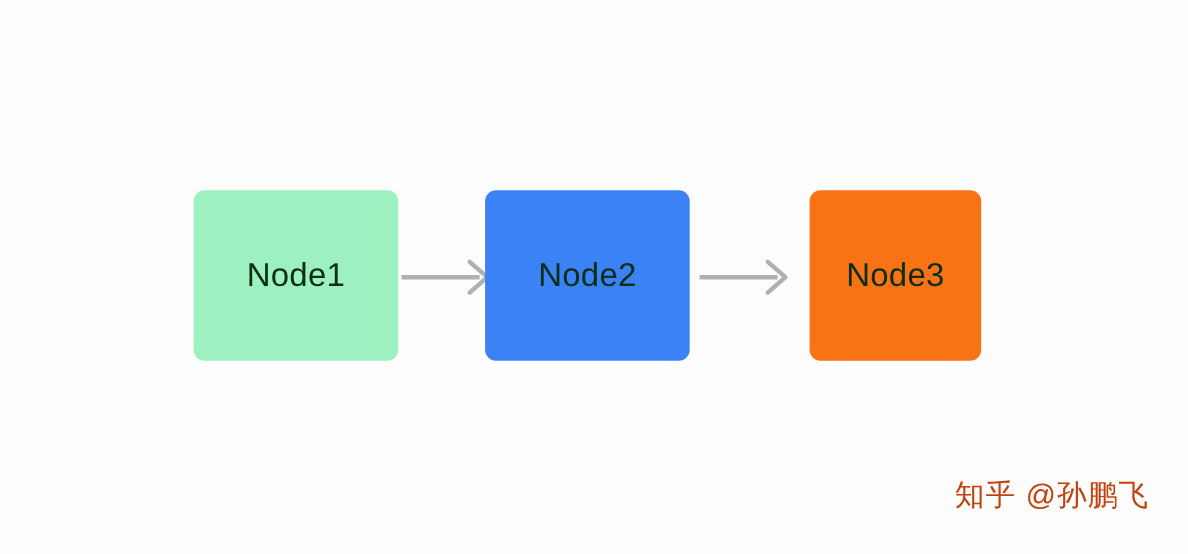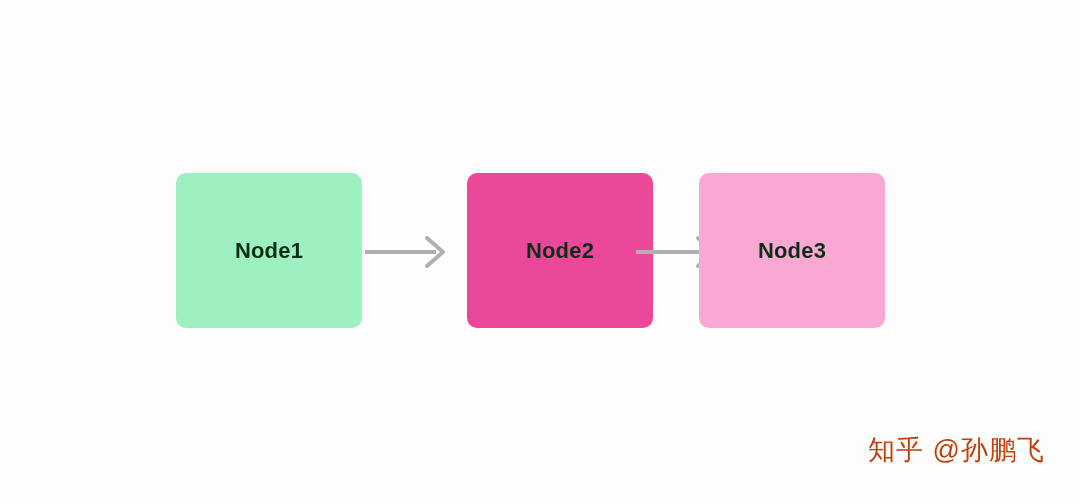--- a/index.html
+++ b/index.html
@@ -21,22 +21,22 @@
   }
   .node {
     position: absolute;
     display: flex;
     align-items: center;
     justify-content: center;
     border-radius: 10px;
     box-sizing: border-box;
   }
   .node-label {
-    font-size: 22px;
-    font-weight: 700;
+    font-size: 30px;
+    font-weight: 400;
     letter-spacing: 0.2px;
     line-height: 1;
     white-space: nowrap;
   }
   .edge {
     position: absolute;
     pointer-events: none;
   }
   .watermark {
     position: absolute;
@@ -55,28 +55,28 @@
 
   <div class="node" style="left:176px; top:173px; width:186px; height:155px; background:#9df0bf;">
     <span class="node-label" style="color:#0c2e16;">Node1</span>
   </div>
 
   <svg class="edge" style="left:364px; top:234px;" width="84" height="36" viewBox="0 0 84 36">
     <line x1="1" y1="18" x2="72" y2="18" stroke="#b0b0b0" stroke-width="4" stroke-linecap="butt"></line>
     <polyline points="63,4 79,18 63,32" fill="none" stroke="#b0b0b0" stroke-width="4" stroke-linecap="round" stroke-linejoin="round"></polyline>
   </svg>
 
-  <div class="node" style="left:467px; top:173px; width:186px; height:155px; background:#ec4899;">
+  <div class="node" style="left:441px; top:173px; width:186px; height:155px; background:#3b82f6;">
     <span class="node-label" style="color:#0c2e16;">Node2</span>
   </div>
 
   <svg class="edge" style="left:635px; top:234px;" width="84" height="36" viewBox="0 0 84 36">
     <line x1="1" y1="18" x2="72" y2="18" stroke="#b0b0b0" stroke-width="4" stroke-linecap="butt"></line>
     <polyline points="63,4 79,18 63,32" fill="none" stroke="#b0b0b0" stroke-width="4" stroke-linecap="round" stroke-linejoin="round"></polyline>
   </svg>
 
-  <div class="node" style="left:699px; top:173px; width:186px; height:155px; background:#f9a8d4;">
+  <div class="node" style="left:736px; top:173px; width:156px; height:155px; background:#f97316;">
     <span class="node-label" style="color:#0c2e16;">Node3</span>
   </div>
 
   <div class="watermark" style="left:868px; top:437px;">知乎 @孙鹏飞</div>
 
 </div>
 
 </body></html>

